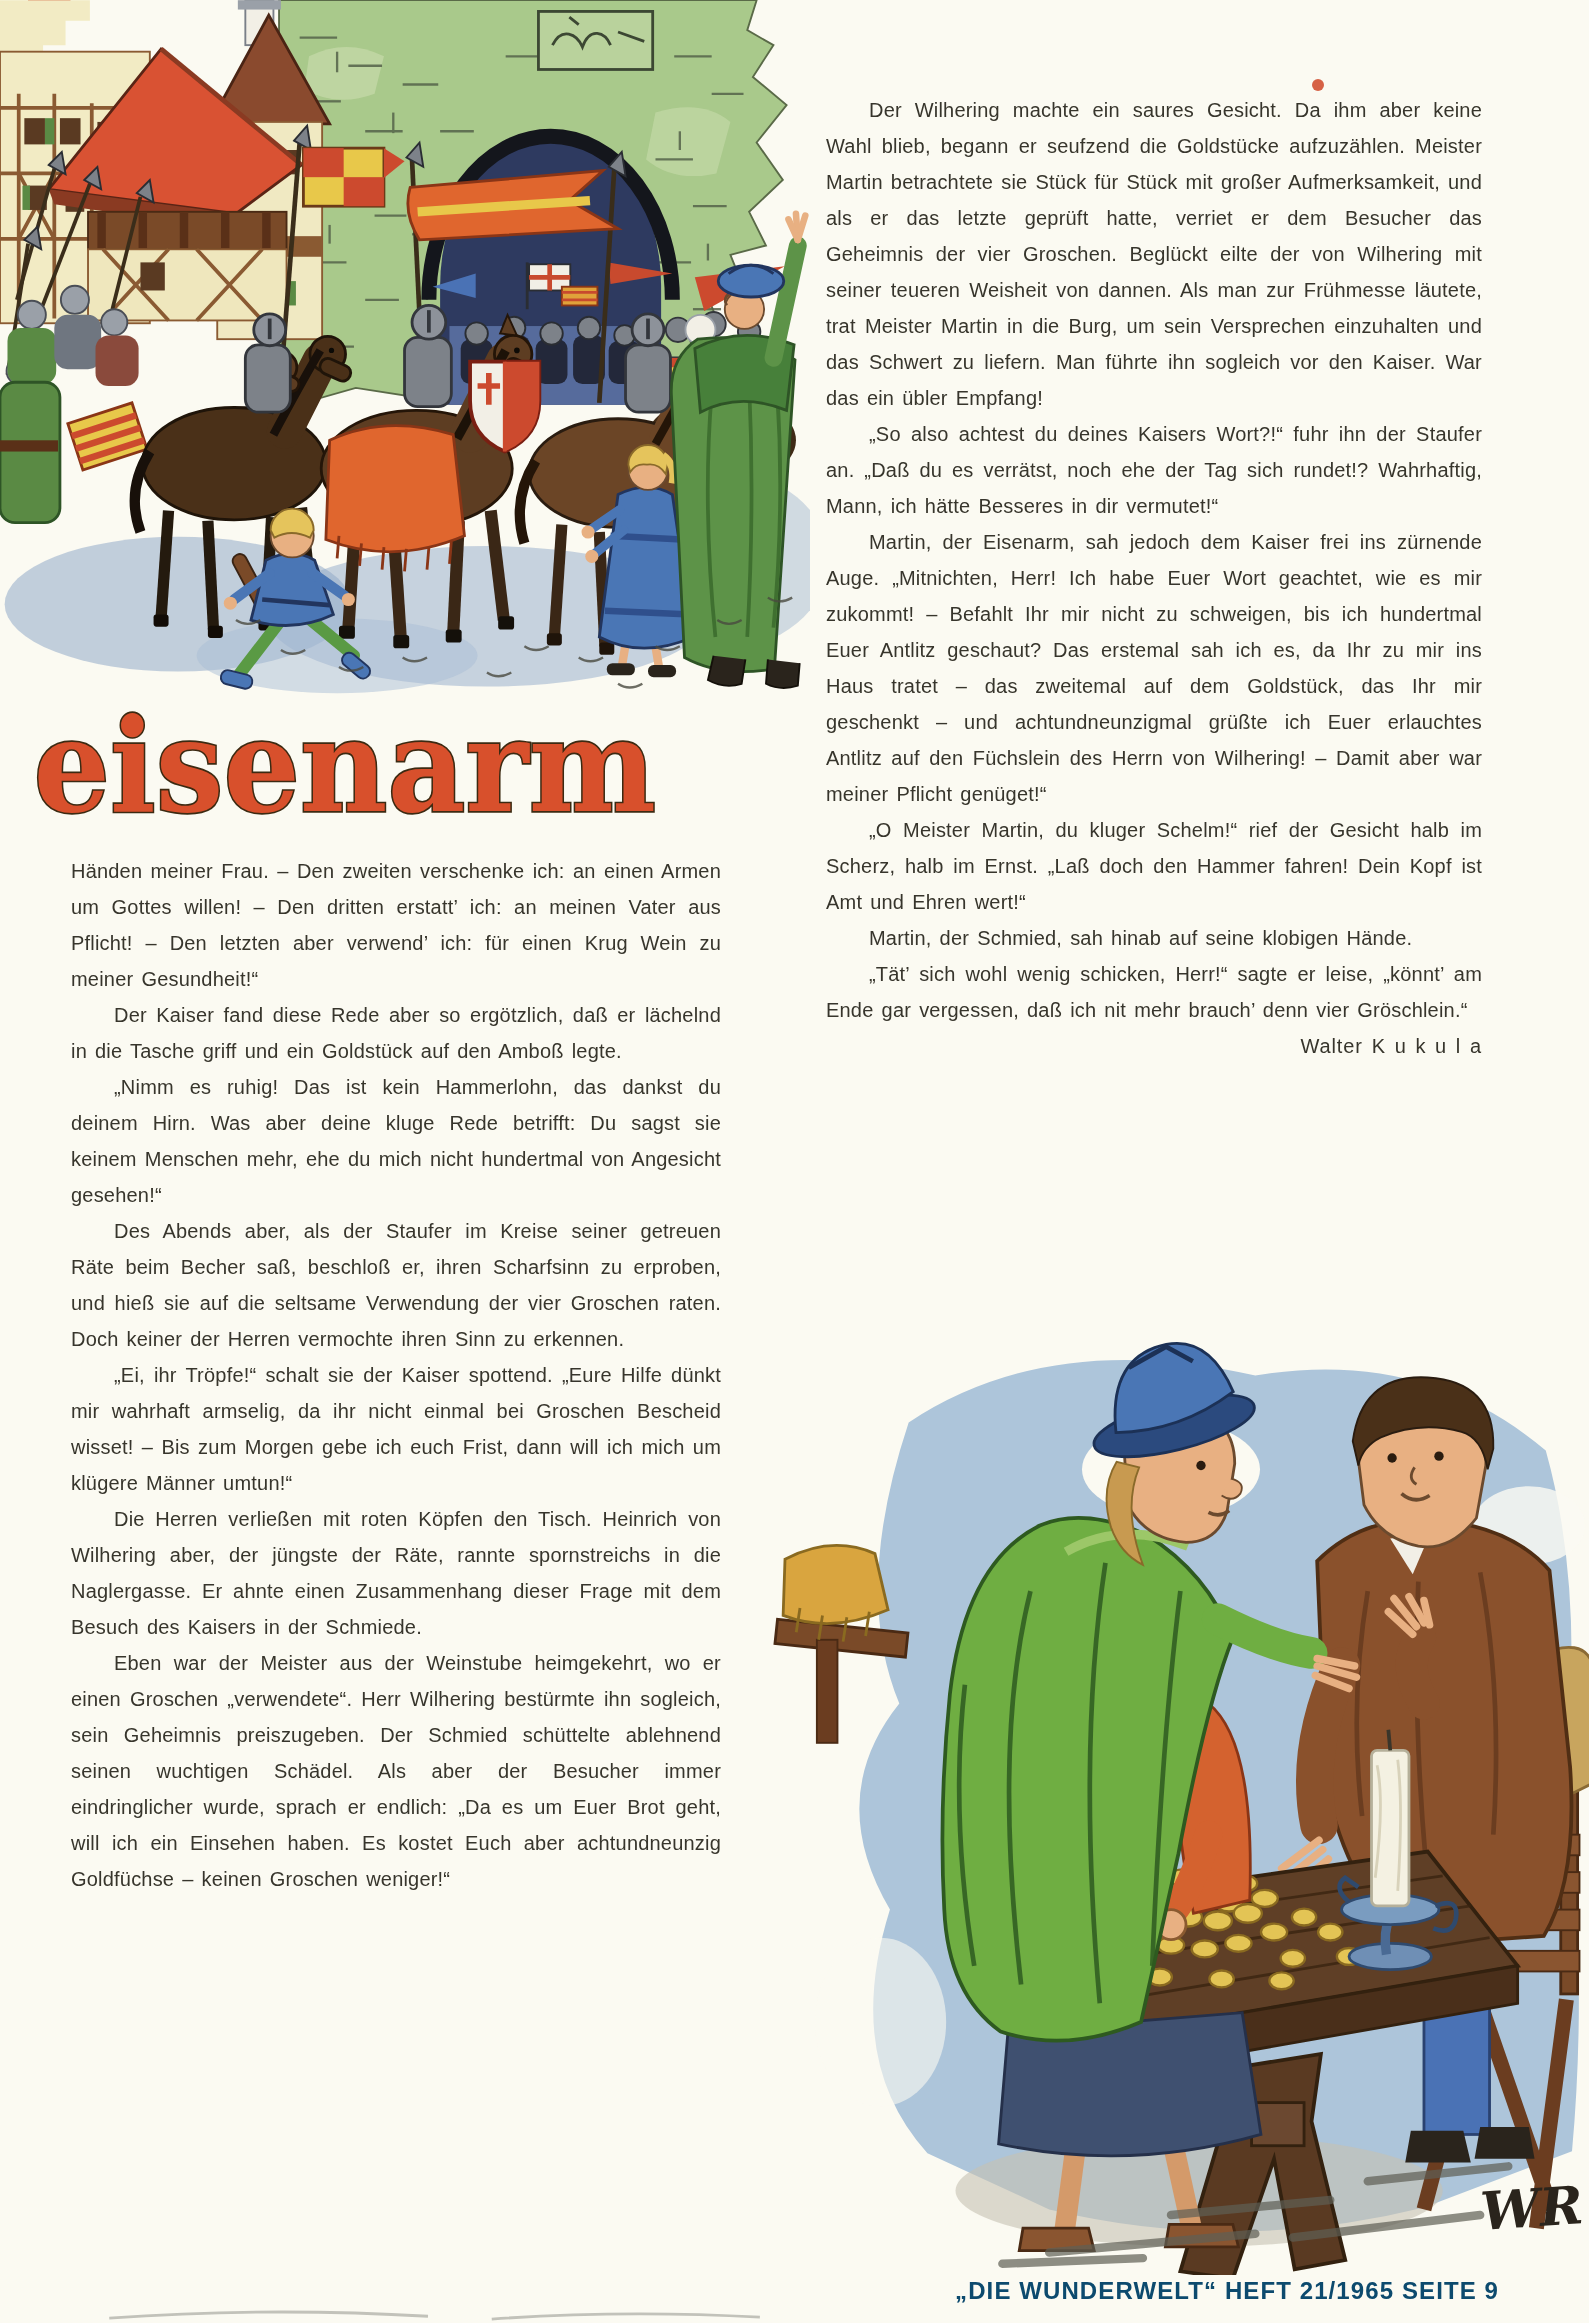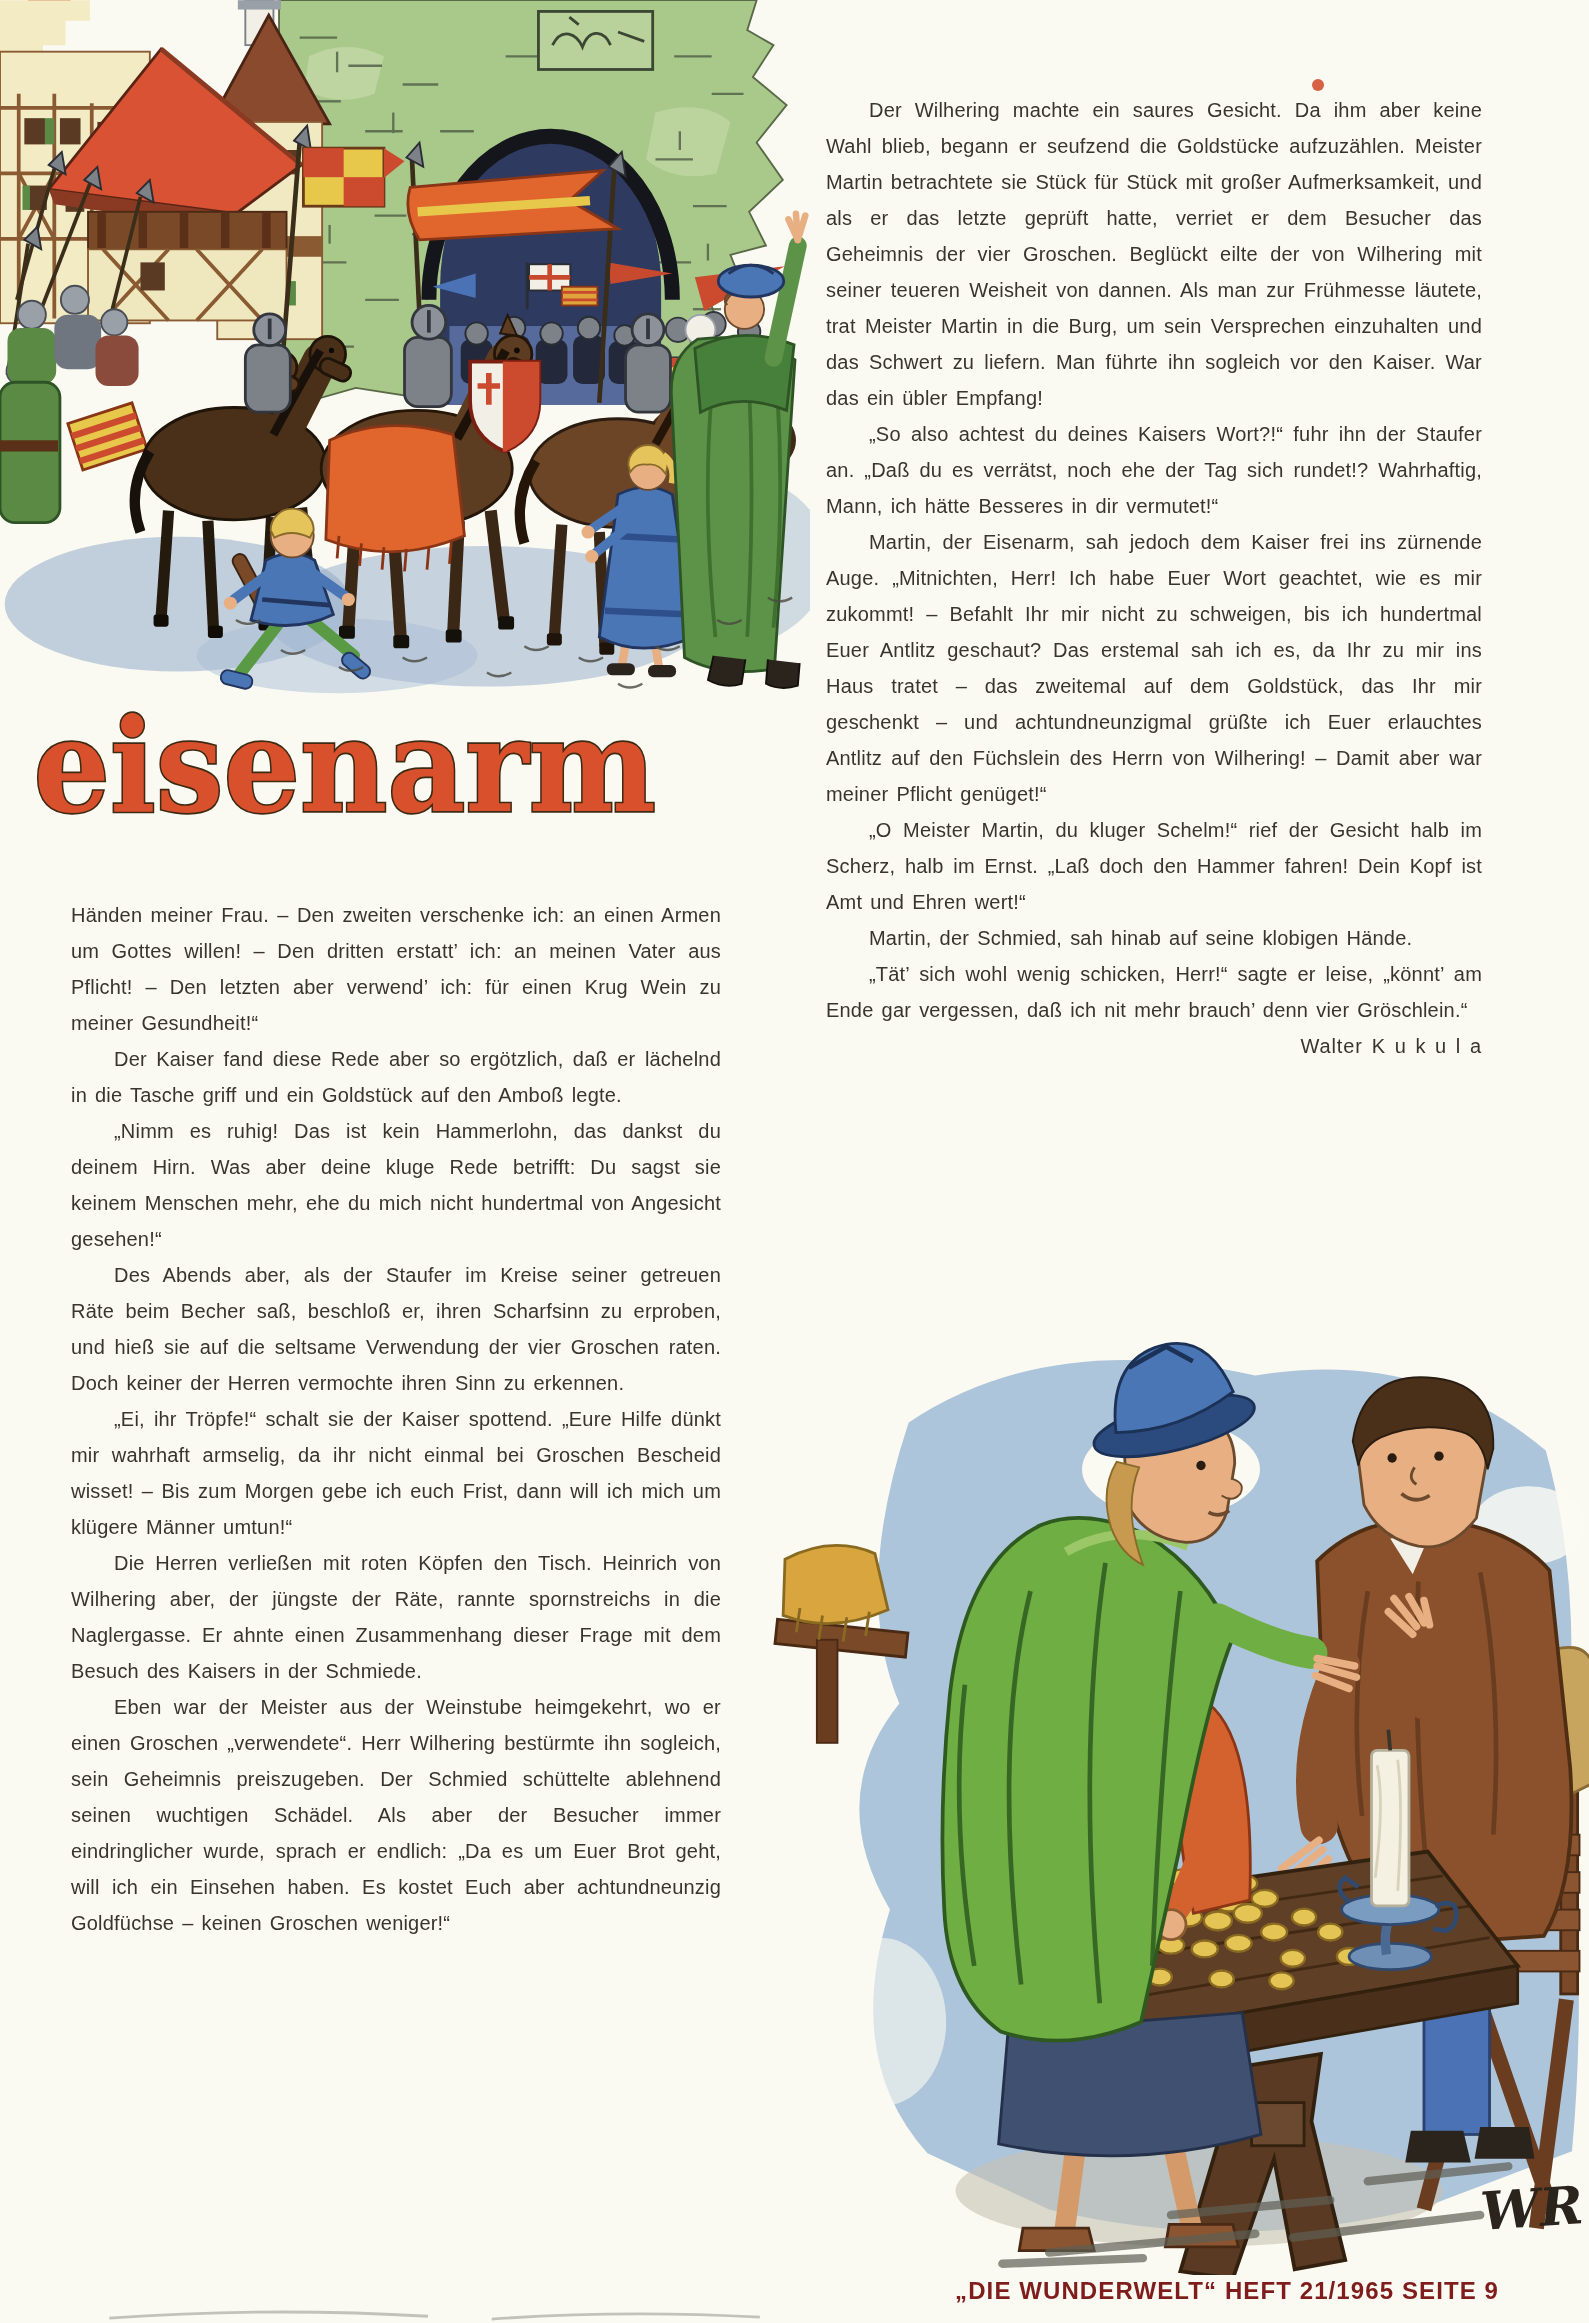--- a/index.html
+++ b/index.html
@@ -11,37 +11,37 @@
   
   .column{
     position:absolute;
     color:#37352c;
     font-size:20px;line-height:36px;
     text-align:justify;
     letter-spacing:0.2px;word-spacing:2.3px;
   }
   .column p{margin:0;text-indent:43px;}
   #left-column{left:71px;top:853px;width:650px;}
-  #left-column p:first-child{text-indent:0;margin-top:44px;}
+  #left-column p:first-child{text-indent:0;}
   #right-column{left:826px;top:92px;width:656px;}
   .author{
     float:right;
     letter-spacing:0.9px;
     white-space:nowrap;
   }
   
   #title-wrap{position:absolute;left:11.2px;top:691px;width:675px;height:155px;}
   
   #top-illustration{position:absolute;left:0;top:0;width:810px;height:698px;}
   #bottom-illustration{position:absolute;left:768px;top:1310px;width:821px;height:965px;}
   
   #footer{
     position:absolute;left:918px;top:2277px;width:581px;
     text-align:right;font-weight:bold;font-size:24px;
-    letter-spacing:1.1px;color:#7f1d1d;
+    letter-spacing:1.1px;color:#0c4a6e;
   }
   
   .mark{position:absolute;background:#cf4527;}
   #mark-topleft{left:28px;top:0;width:43px;height:19.7px;clip-path:polygon(0 0,100% 0,55% 100%,0 45%);}
   #mark-topcenter{left:641px;top:0;width:71px;height:8.4px;border-radius:1.9px;}
   #mark-dot{left:1312px;top:79px;width:12px;height:12px;border-radius:50%;opacity:.85;}
   #bottom-sliver{position:absolute;left:98px;top:2303px;}
 </style>
 </head>
 <body>

